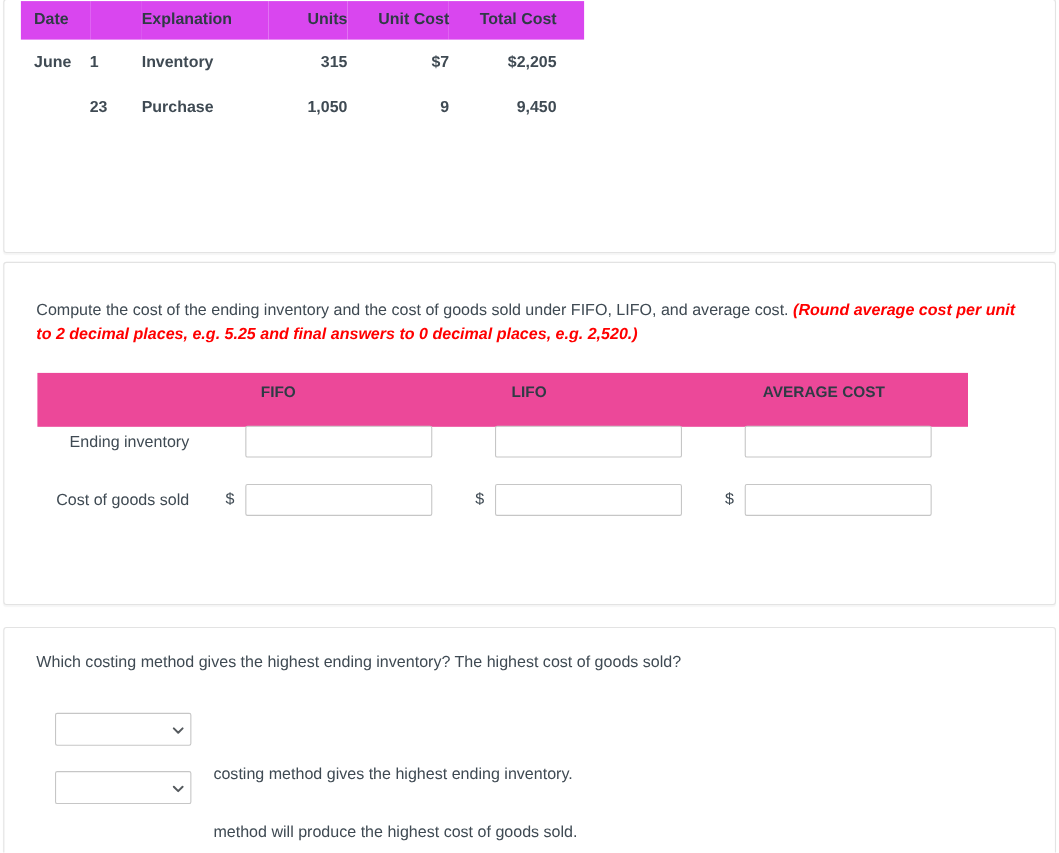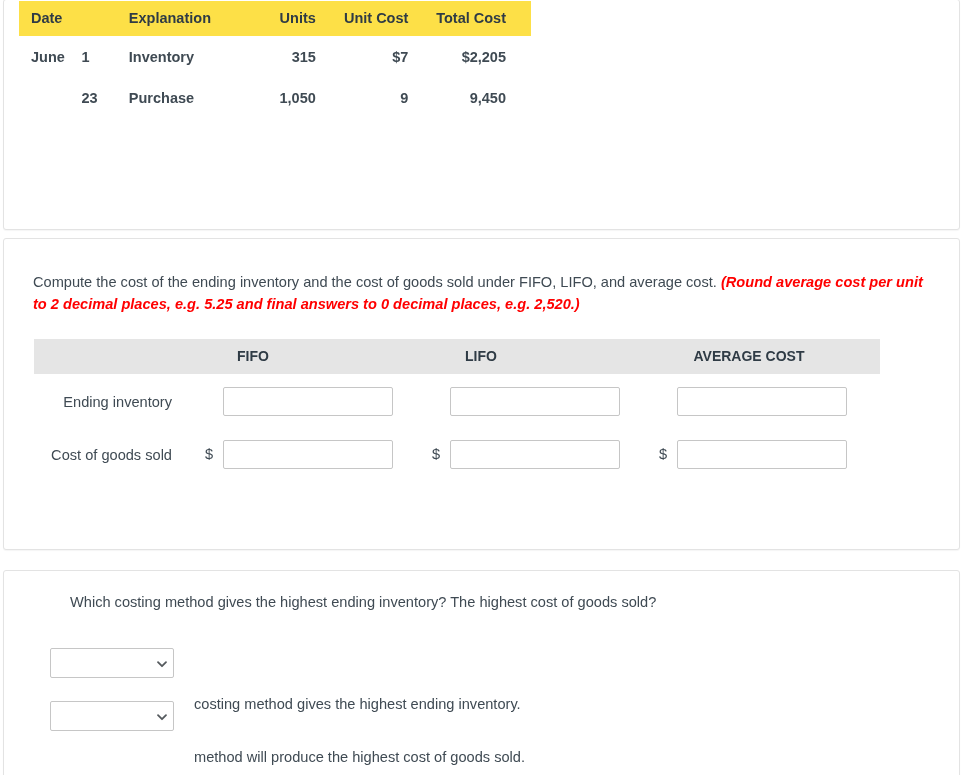--- a/index.html
+++ b/index.html
@@ -31,21 +31,21 @@
   #card-inventory { top: -1px; height: 231px; }
 
   .inv-table {
     position: absolute;
     left: 15px;
     top: 1px;
     width: 512px;
     border-collapse: collapse;
   }
   .inv-table thead th {
-    background: #fde047;
+    background: #d946ef;
     font-size: 14.5px;
     font-weight: bold;
     color: #2f3b45;
     padding: 9px 0 10px 0;
     text-align: left;
     white-space: nowrap;
   }
   .inv-table td {
     font-size: 14.5px;
     font-weight: bold;
@@ -76,22 +76,22 @@
     color: #ff0000;
     font-weight: bold;
     font-style: italic;
   }
 
   .fl-header {
     position: absolute;
     left: 30px;
     top: 100px;
     width: 846px;
-    height: 35px;
-    background: #e5e5e5;
+    height: 49px;
+    background: #ec4899;
   }
   .fl-header span {
     position: absolute;
     top: 9px;
     font-size: 14px;
     font-weight: bold;
     color: #2f3b45;
     white-space: nowrap;
   }
   #hdr-fifo { left: 161px; width: 116px; text-align: center; }
@@ -145,21 +145,20 @@
   
   #card-method { top: 570px; height: 210px; }
 
   .q-text {
     position: absolute;
     left: 29px;
     top: 23px;
     font-size: 14.6px;
     color: #3f4a53;
     white-space: nowrap;
-    margin-left: 37px;
   }
 
   .method-select {
     position: absolute;
     left: 46px;
     width: 124px;
     height: 30px;
     box-sizing: border-box;
     border: 1px solid #c6c6c6;
     border-radius: 2px;

